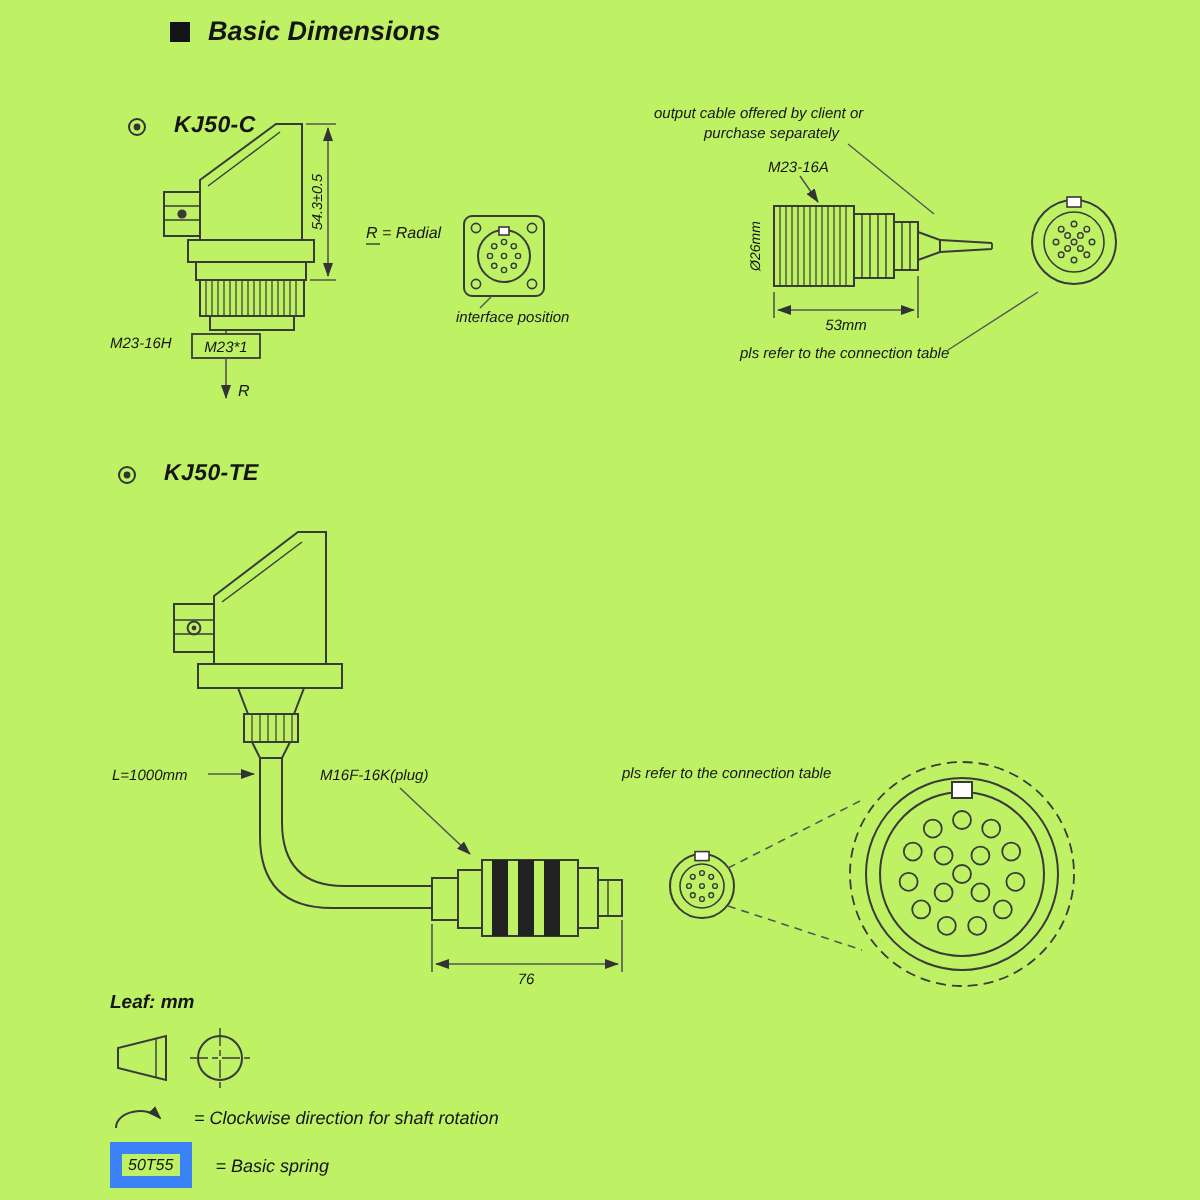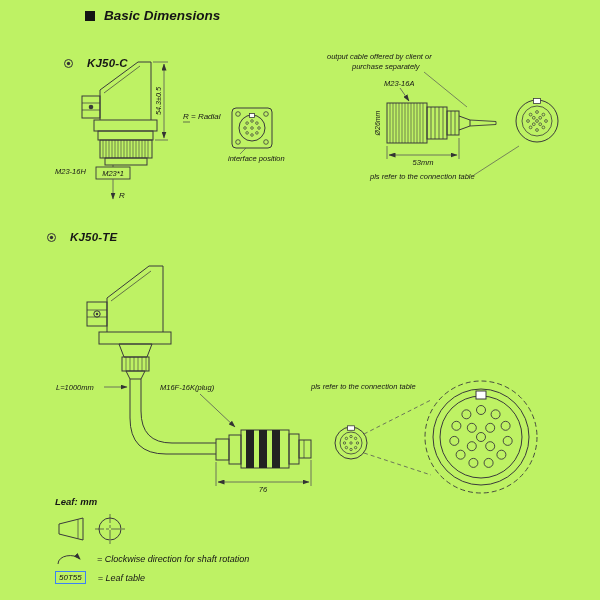--- a/index.html
+++ b/index.html
@@ -4,29 +4,29 @@
 <style>
   html,body{margin:0;padding:0;background:#fff;}
   .canvas{position:relative;width:600px;height:600px;background:#bef264;
           font-family:"Liberation Sans",sans-serif;color:#151515;overflow:hidden;font-style:italic;}
   .hdr{position:absolute;top:8px;left:85px;display:flex;align-items:center;gap:9px;}
   .sq{width:10px;height:10px;background:#141414;display:inline-block;}
   .hdr-title{font-size:13.5px;font-weight:600;}
   .sec{position:absolute;display:flex;align-items:center;gap:13px;}
   .sec .name{font-size:11.5px;font-weight:600;letter-spacing:.2px;}
   .sec1{top:25px;left:63px;margin-top:32px;}
-  .sec2{top:231px;left:46px;}
+  .sec2{top:231px;left:58px;}
   .art{position:absolute;top:0;left:0;}
   svg text{font-family:"Liberation Sans",sans-serif;fill:#151515;}
   .unit{position:absolute;left:55px;top:496px;font-size:9.5px;font-weight:600;}
   .lg-icons{position:absolute;left:55px;top:513px;}
   .lg-row{position:absolute;left:55px;display:flex;align-items:center;gap:12px;font-size:9px;}
   .rot{top:551px;}
   .leaf{top:571px;}
-  .code{border:1px solid #3b82f6;padding:0 3px;font-size:8px;line-height:11px;display:inline-block;}
+  .code{border:6px solid #3b82f6;padding:0 3px;font-size:8px;line-height:11px;display:inline-block;}
 </style>
 </head>
 <body>
 
 <div class="canvas">
 
   <div class="hdr">
     <span class="sq"></span>
     <span class="hdr-title">Basic Dimensions</span>
   </div>
@@ -260,16 +260,16 @@
           <path d="M0,0L7,2.5L0,5Z" fill="#333"></path>
         </marker>
       </defs>
       <path d="M3,13 C3,4 19,2 25,8" fill="none" stroke="#3a3a3a" stroke-width="1" marker-end="url(#arrB)"></path>
     </svg>
     <span>= Clockwise direction for shaft rotation</span>
   </div>
 
   <div class="lg-row leaf">
     <span class="code">50T55</span>
-    <span>= Leaf table</span>
+    <span>= Basic spring</span>
   </div>
 
 </div>
 
 </body></html>

